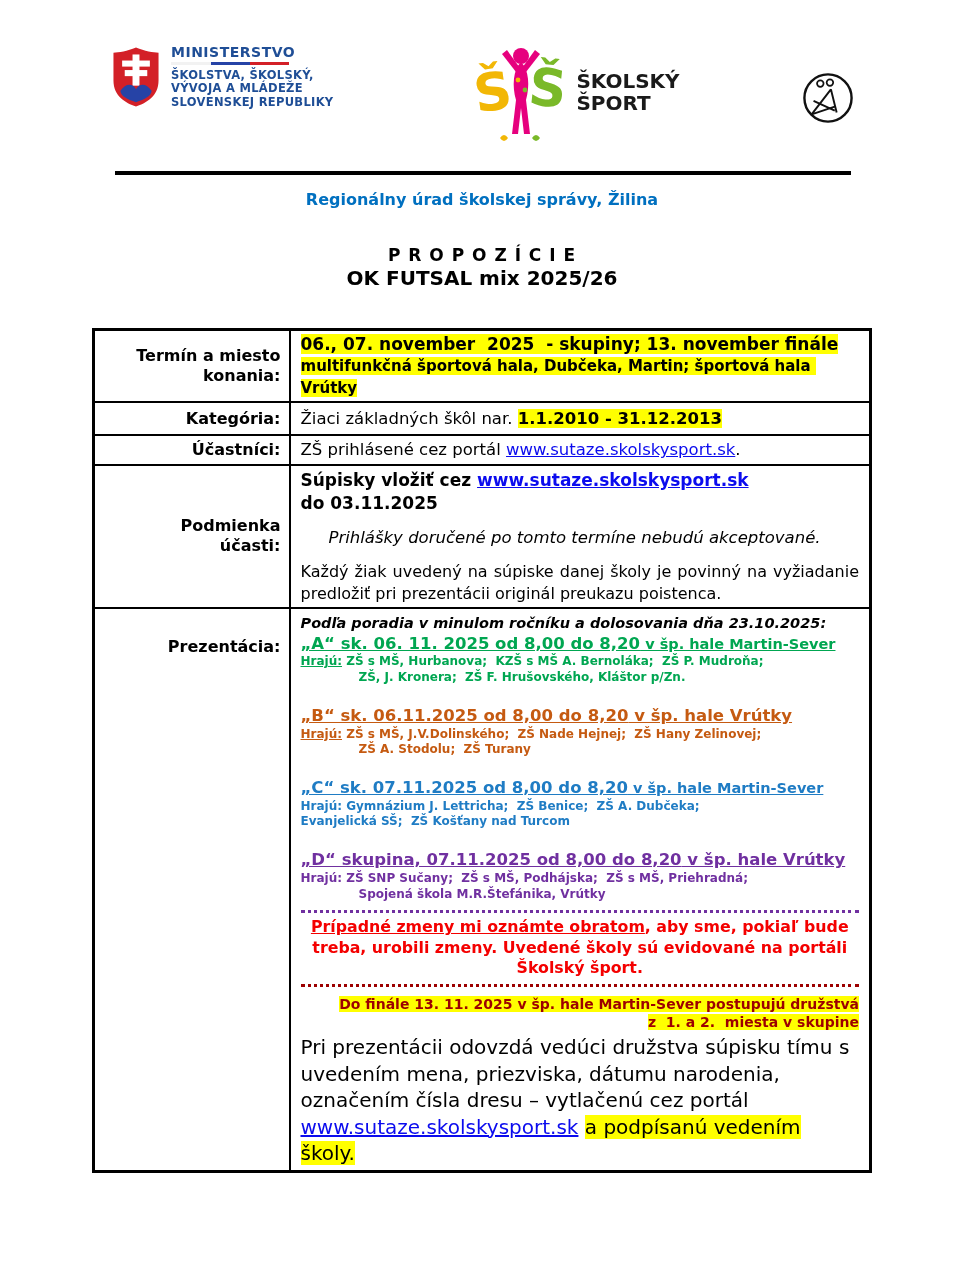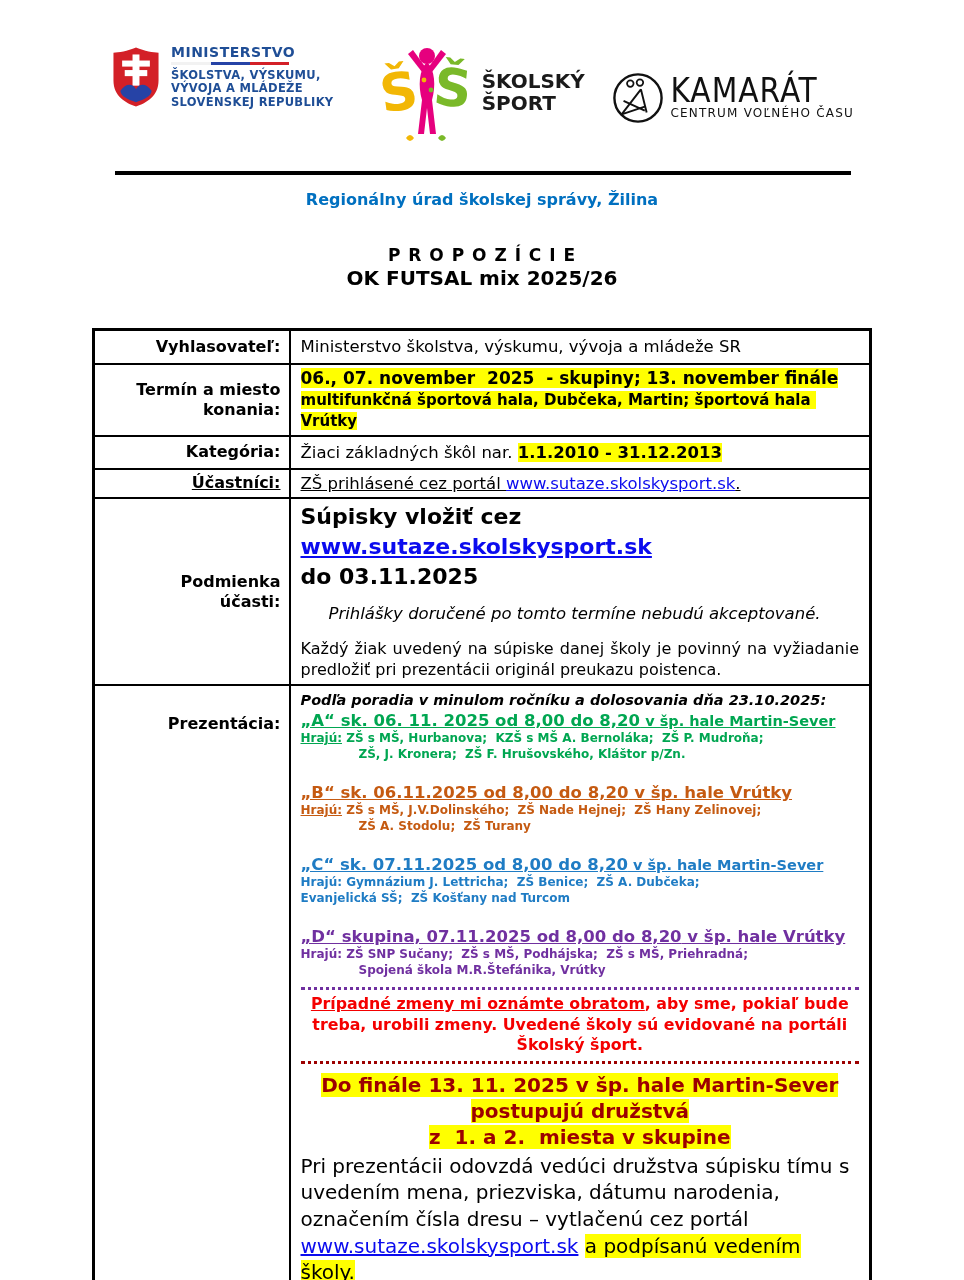--- a/index.html
+++ b/index.html
@@ -44,71 +44,71 @@
   .doc-subtitle{position:absolute;top:266px;left:92px;width:780px;text-align:center;
     font-weight:bold;font-size:20px;}
   
   table.props{position:absolute;top:328px;left:92px;width:780px;border-collapse:collapse;border:3px solid #000;}
   td{border:2px solid #000;padding:2px 8px;vertical-align:middle;}
   td.lbl{width:196px;text-align:right;font-weight:bold;font-size:16px;line-height:1.25;}
   td.val{font-size:16.5px;line-height:1.3;padding:3px 10px;}
   tr.r1 td,tr.r2 td{height:34px;}
   tr.r3 td{height:52px;}
   tr.r4 td{height:33px;}
-  tr.r5 td{height:26px;text-decoration:underline;}
+  tr.r5 td{height:26px;}
   tr.r6 td{height:140px;}
   tr.r7 td{height:494px;}
   td.lbl-top{vertical-align:top;padding-top:28px;}
   .hl{background:var(--highlight);}
   .lnk{color:var(--link);text-decoration:underline;cursor:pointer;}
   .b{font-weight:bold;}
   .pre{white-space:pre-wrap;}
   
   .termin-l1{font-size:17px;font-weight:bold;line-height:1.25;}
   .termin-l2{font-size:15px;font-weight:bold;}
   .termin-l2-small{font-size:15px;font-weight:bold;}
   
-  .podm-bold{font-weight:bold;font-size:22px;line-height:1.35;}
+  .podm-bold{font-weight:bold;font-size:17px;line-height:1.35;}
   .podm-italic{font-style:italic;font-size:16.5px;margin-top:12px;margin-left:28px;}
   .podm-text{font-size:16px;margin-top:13px;text-align:justify;line-height:1.35;}
   
   td.prez{vertical-align:top;padding-top:5px;font-size:15px;}
   .prez-intro{font-weight:bold;font-style:italic;font-size:14.5px;line-height:1.3;}
   .group{margin-top:0;}
   .group + .group{margin-top:19px;}
   .g-head{font-weight:bold;text-decoration:underline;font-size:16.5px;line-height:1.3;white-space:pre-wrap;}
   .loc-small .g-loc{font-size:14.5px;}
   .g-teams{font-weight:bold;font-size:12px;line-height:1.32;white-space:pre-wrap;}
   .g-teams .play-u{text-decoration:underline;}
   .t-indent{padding-left:58px;}
   .ga{color:var(--group-a);} .gb{color:var(--group-b);} .gc{color:var(--group-c);} .gd{color:var(--group-d);}
   .dot-purple{border:none;border-top:3px dotted var(--group-d);margin:8px 0 4px 0;}
   .dot-red{border:none;border-top:3px dotted var(--dark-red);margin:5px 0 4px 0;}
   .red-note{color:var(--red);font-weight:bold;text-align:center;font-size:15.8px;line-height:1.3;margin-top:2px;}
   .red-note .u{text-decoration:underline;}
-  .finale{color:var(--dark-red);font-weight:bold;text-align:center;font-size:20px;line-height:1.32;margin-top:8px;}
+  .finale{color:var(--dark-red);font-weight:bold;text-align:right;font-size:14px;line-height:1.32;margin-top:8px;}
   .closing{font-size:20px;line-height:1.33;margin-top:2px;}
 </style>
 </head>
 <body>
 
 <div class="logos">
 
   <div class="logo-ministry">
     <svg class="shield" viewBox="0 0 60 72">
       <path d="M30 2 C20 6 10 8 4 8 L4 40 C4 58 18 66 30 70 C42 66 56 58 56 40 L56 8 C50 8 40 6 30 2 Z" fill="#D32027"></path>
       <rect x="26" y="10" width="8" height="36" fill="#fff"></rect>
       <rect x="14" y="17" width="32" height="7" fill="#fff"></rect>
       <rect x="17" y="28" width="26" height="7" fill="#fff"></rect>
       <path d="M12 52 C18 43 26 43 30 50 C34 43 42 43 48 52 C48 58 40 62 30 65 C20 62 12 58 12 52 Z" fill="#2643A6"></path>
     </svg>
     <div class="ministry-text">
       <div class="ministry-line1">MINISTERSTVO</div>
       <div class="flag-bar"></div>
-      <div class="ministry-small">ŠKOLSTVA, VÝSKUMU,</div>
+      <div class="ministry-small">ŠKOLSTVA, ŠKOLSKÝ,</div>
       <div class="ministry-small">VÝVOJA A MLÁDEŽE</div>
       <div class="ministry-small">SLOVENSKEJ REPUBLIKY</div>
     </div>
   </div>
 
   <div class="logo-sport">
     <div class="sport-mark">
       <span class="sport-s1">Š</span>
       <svg class="sport-fig" viewBox="0 0 46 100">
         <circle cx="23" cy="14" r="8" fill="#E6007E"></circle>
@@ -128,39 +128,31 @@
     </div>
   </div>
 
   <div class="logo-kamarat">
     <svg class="kam-circle" viewBox="0 0 54 54">
       <circle cx="27" cy="27" r="24.5" fill="none" stroke="#111" stroke-width="2.5"></circle>
       <circle cx="19" cy="12" r="3.4" fill="none" stroke="#111" stroke-width="1.8"></circle>
       <circle cx="29" cy="11" r="3.4" fill="none" stroke="#111" stroke-width="1.8"></circle>
       <path d="M10 44 L30 18 M10 44 L34 36 M12 30 L34 40 M30 18 L36 42" stroke="#111" stroke-width="2" fill="none"></path>
     </svg>
-    <div>
-      <div class="kam-title">KAMARÁT</div>
-      <div class="kam-sub">CENTRUM VOĽNÉHO ČASU</div>
-    </div>
   </div>
 </div>
 
 <div class="top-rule"></div>
 
 <div class="office">Regionálny úrad školskej správy, Žilina</div>
 <div class="doc-title">P R O P O Z Í C I E</div>
 <div class="doc-subtitle">OK FUTSAL mix 2025/26</div>
 
 <table class="props">
   <tbody>
-      <tr class="r1">
-    <td class="lbl">Vyhlasovateľ:</td>
-    <td class="val">Ministerstvo školstva, výskumu, vývoja a mládeže SR</td>
-  </tr>
   <tr class="r3">
     <td class="lbl">
       <div>Termín a miesto</div>
       <div>konania:</div>
     </td>
     <td class="val">
       <div class="termin-l1"><span class="hl pre">06., 07. november  2025  - skupiny; 13. november finále</span></div>
       <div><span class="hl termin-l2">multifunkčná športová hala, Dubčeka, Martin;</span><span class="hl termin-l2-small pre"> športová hala Vrútky</span></div>
     </td>
   </tr>

